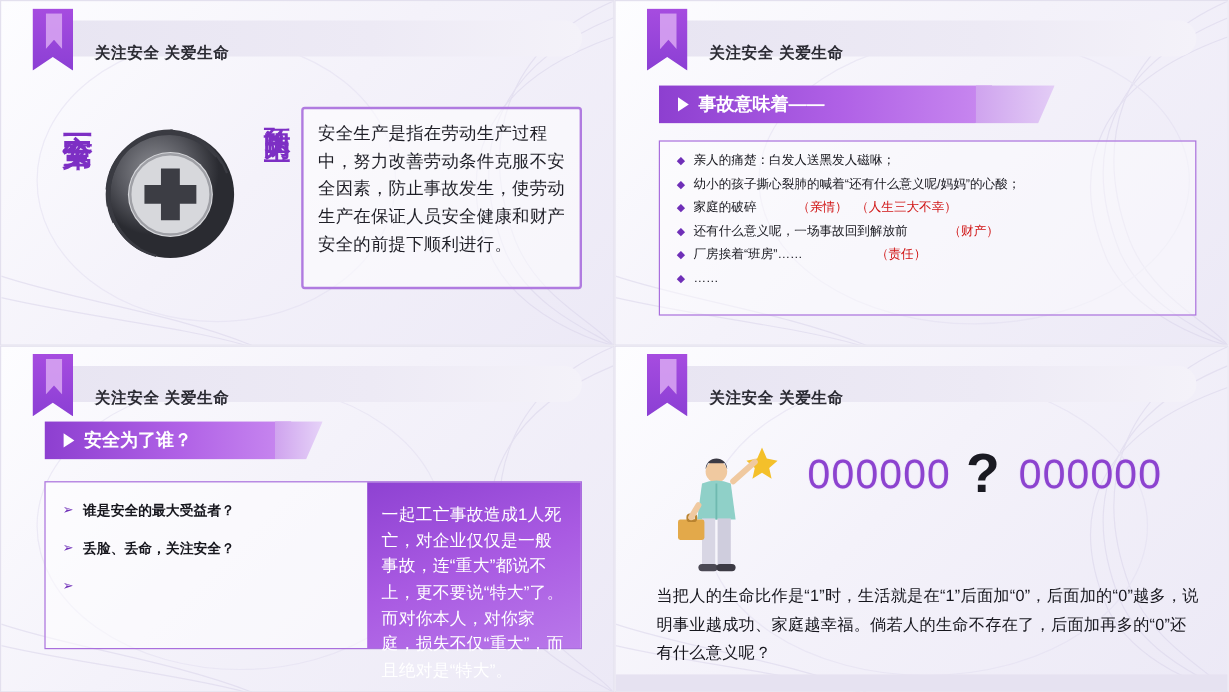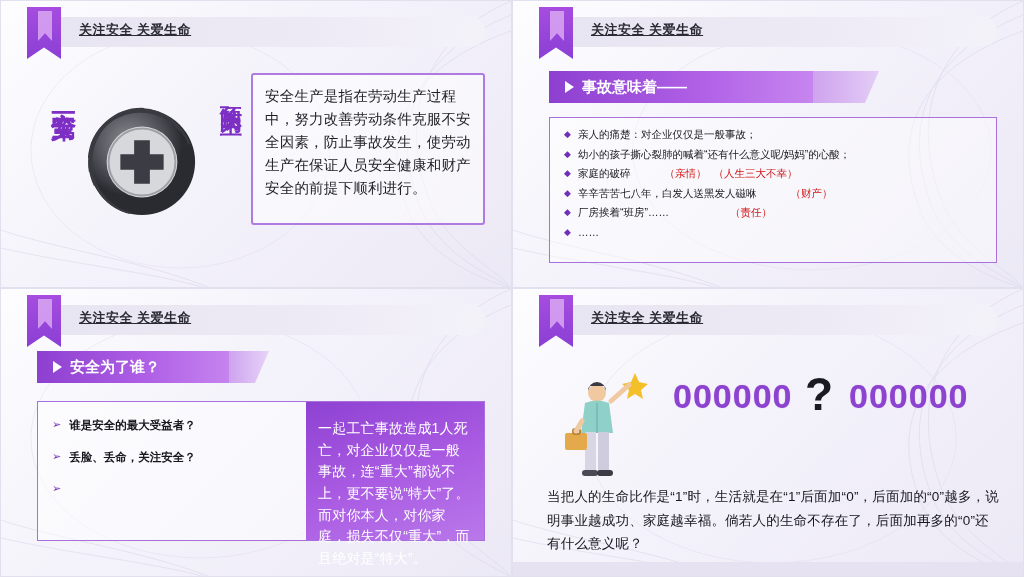--- a/index.html
+++ b/index.html
@@ -48,25 +48,24 @@
     clip-path:polygon(0 0,100% 0,100% 100%,50% 78%,0 100%);
   }
   .hdr-ribbon-in{
     position:absolute;left:11px;top:4px;
     width:14px;height:30px;
     background:#d9a8f2;
     opacity:.85;
     clip-path:polygon(0 0,100% 0,100% 100%,50% 74%,0 100%);
   }
   .hdr-title{
-    position:absolute;left:56px;top:4px;
+    position:absolute;left:56px;top:18px;
     font-size:13px;font-weight:bold;color:#2b2b33;
     letter-spacing:.5px;
     white-space:nowrap;
-    text-decoration:underline;
   }
 
   
   .sec-title{
     position:absolute;
     height:32px;
     display:flex;align-items:center;
   }
   .sec-box{
     position:relative;
@@ -107,21 +106,21 @@
     line-height:1.12;
     text-align:center;
     writing-mode:vertical-rl;
     text-orientation:upright;
     letter-spacing:2px;
   }
   .gear-wrap{
     position:absolute;left:56px;top:20px;width:118px;height:118px;
   }
   .s1-box{
-    position:absolute;left:250px;top:72px;
+    position:absolute;left:250px;top:88px;
     width:234px;height:152px;
     border:2px solid #b07be0;
     border-radius:3px;
     background:rgba(255,255,255,.55);
     box-sizing:border-box;
     padding:10px 12px;
   }
   .s1-box p{
     margin:0;
     font-size:14.5px;line-height:1.58;color:#1f1f27;
@@ -177,21 +176,21 @@
     font-size:14px;line-height:1.55;
     letter-spacing:.2px;
   }
 
   
   .s4-fig{position:absolute;left:36px;top:74px;width:120px;height:120px;}
   .zeros{
     position:absolute;
     display:flex;align-items:center;
     font-family:"Liberation Sans",sans-serif;
-    font-size:34px;font-weight:bold;
+    font-size:34px;font-weight:normal;
     color:#8c43cf;
     letter-spacing:1px;
     text-shadow:0 0 1px #c79aee;
   }
   .qmark{
     position:absolute;
     font-size:46px;font-weight:bold;color:#1a1a22;
   }
   .s4-text{
     position:absolute;left:34px;top:196px;width:452px;
@@ -294,36 +293,36 @@
       <div class="sec-box" style="width:236px;">
         <span class="tri"></span>
         <span class="sec-text">事故意味着——</span>
       </div>
       <div style="width:66px;height:32px;background:linear-gradient(90deg,#cfa3ee 0%,#e3cdf6 100%);clip-path:polygon(0 0,100% 0,calc(100% - 14px) 100%,0 100%);margin-left:-14px;"></div>
     </div>
 
     <div class="s2-frame">
       <div class="bullet-row">
         <span class="dia">◆</span>
-        <span>亲人的痛楚：对企业仅仅是一般事故；</span>
+        <span>亲人的痛楚：白发人送黑发人磁咻；</span>
       </div>
       <div class="bullet-row">
         <span class="dia">◆</span>
         <span>幼小的孩子撕心裂肺的喊着“还有什么意义呢/妈妈”的心酸；</span>
       </div>
       <div class="bullet-row">
         <span class="dia">◆</span>
         <span>家庭的破碎</span>
         <span class="sp"></span>
         <span class="red">（亲情）</span>
         <span class="red">（人生三大不幸）</span>
       </div>
       <div class="bullet-row">
         <span class="dia">◆</span>
-        <span>辛辛苦苦七八年，白发人送黑发人磁咻</span>
+        <span>还有什么意义呢，一场事故回到解放前</span>
         <span class="sp"></span>
         <span class="red">（财产）</span>
       </div>
       <div class="bullet-row">
         <span class="dia">◆</span>
         <span>厂房挨着“班房”……</span>
         <span class="sp"></span>
         <span class="sp"></span>
         <span class="red">（责任）</span>
       </div>

